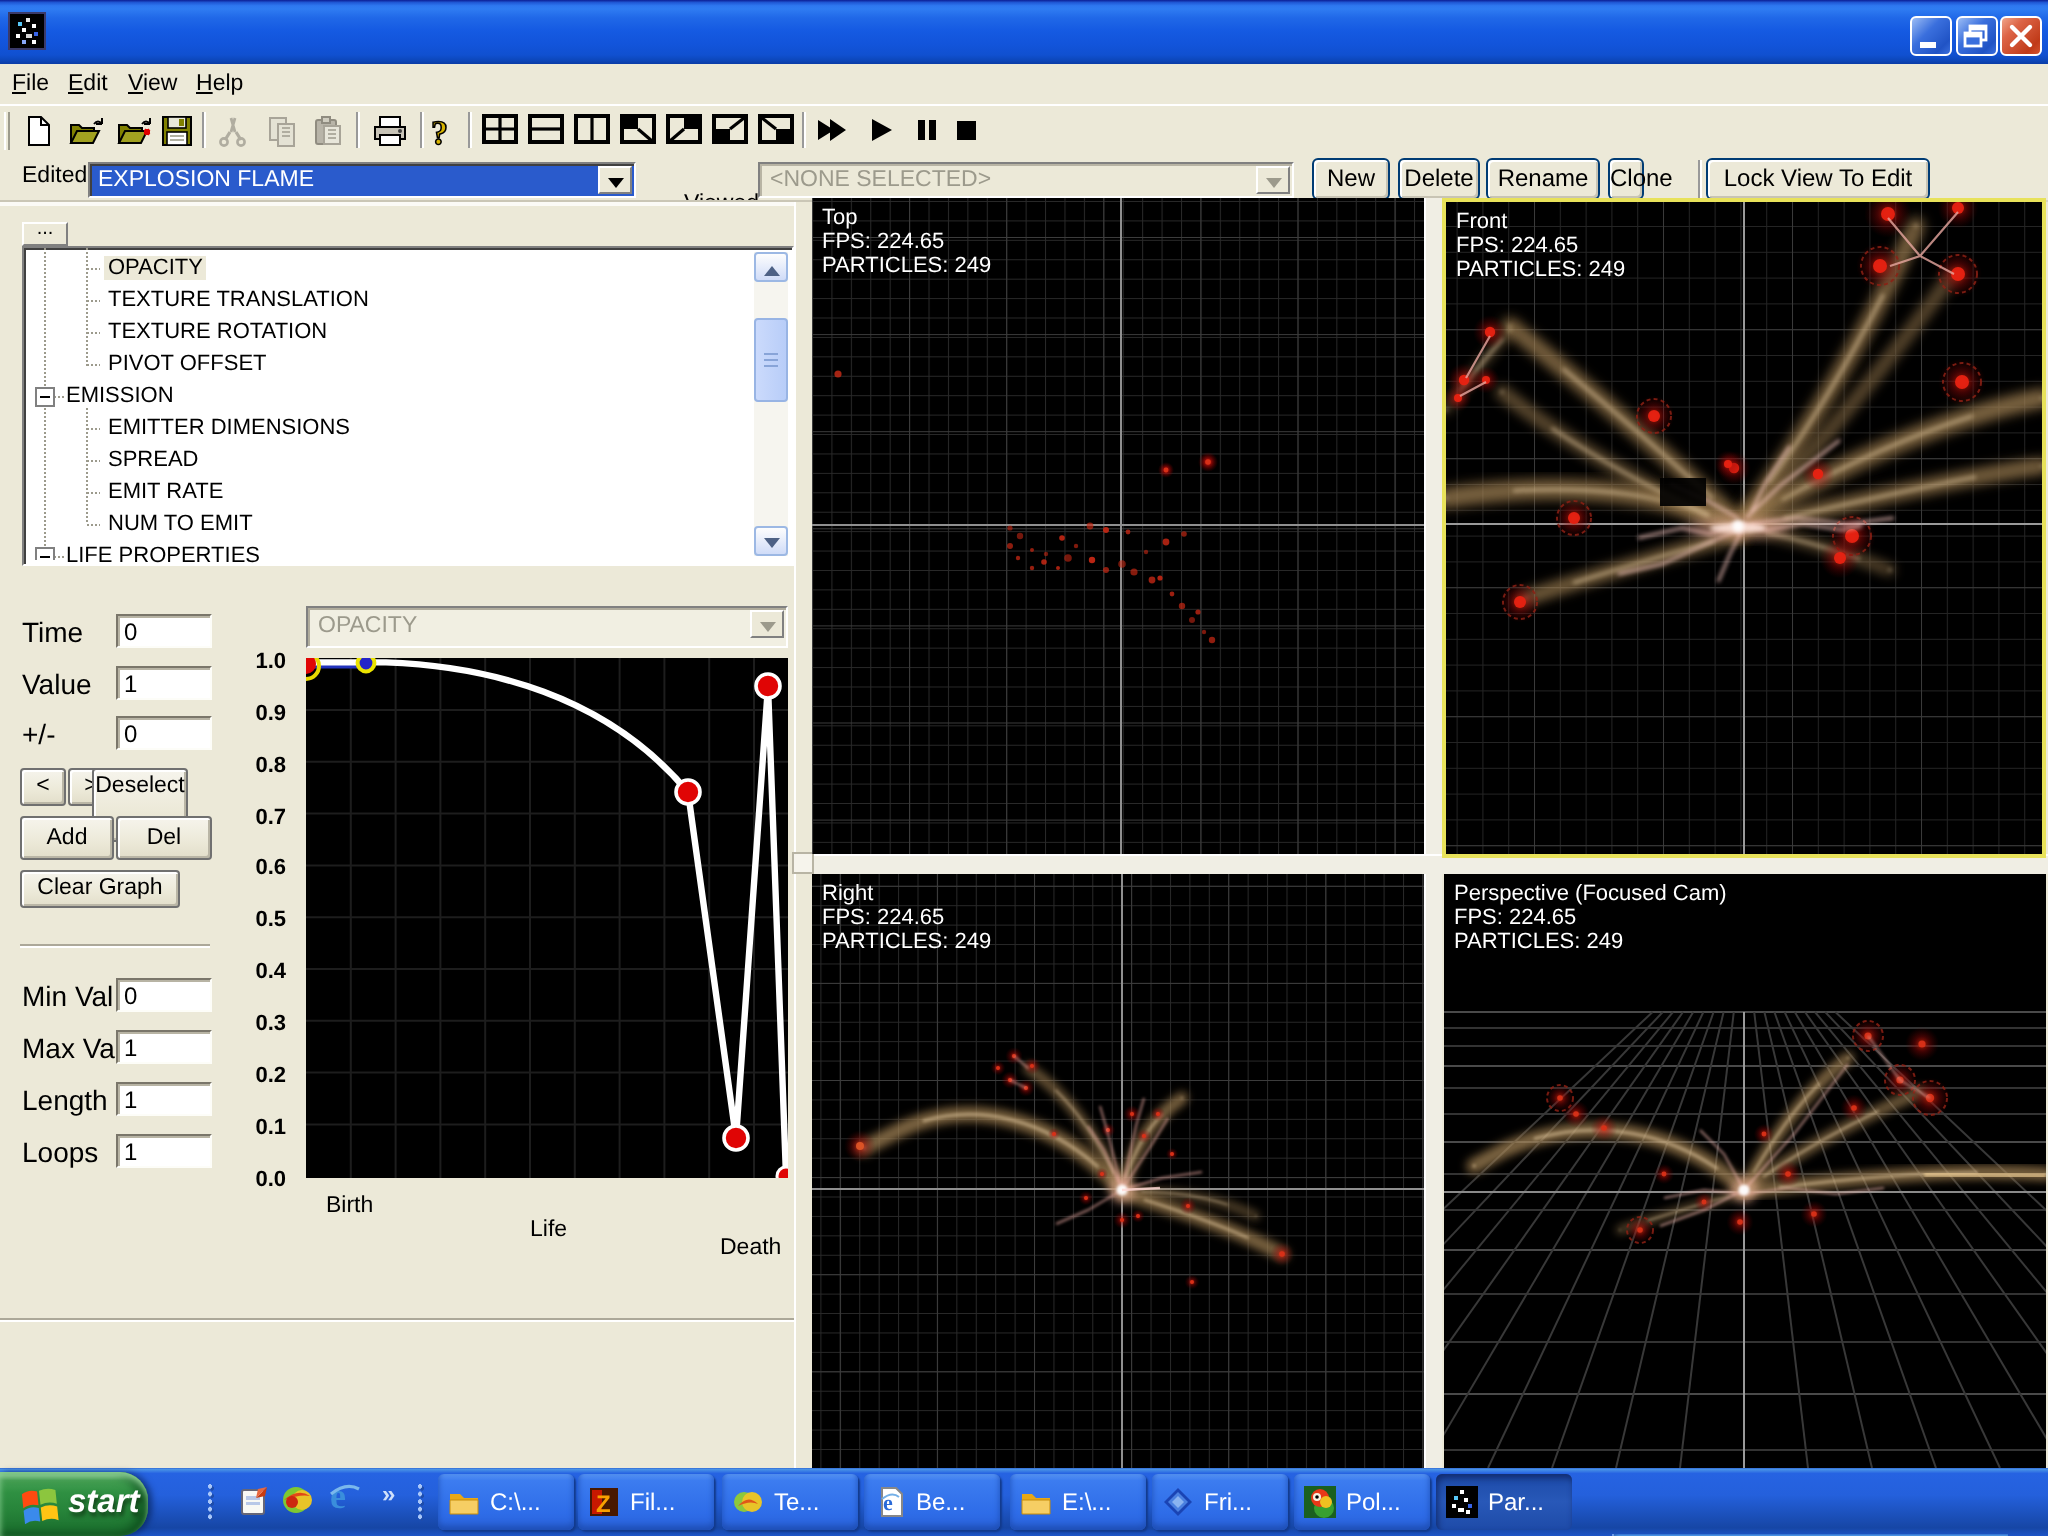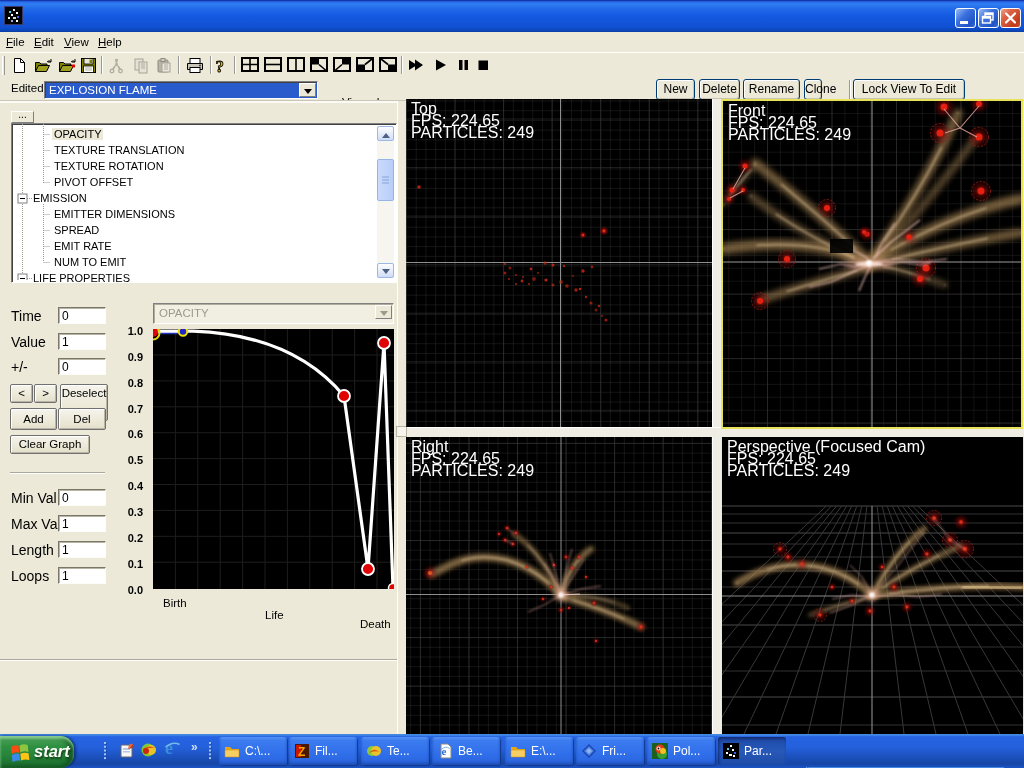--- a/index.html
+++ b/index.html
@@ -37,21 +37,21 @@
 .fl{position:absolute;font-size:14px;color:#000}
 .fi{position:absolute;left:58px;width:48px;height:17px;background:#fff;border:1px solid;border-color:#7a766a #fdfdf8 #fdfdf8 #7a766a;box-shadow:inset 1px 1px 0 #b8b4a4;font-size:12px;padding:1px 0 0 3px;color:#000;font-family:"Liberation Sans",sans-serif}
 .pbtn{position:absolute;background:linear-gradient(180deg,#f6f4ec 0,#ece9d8 60%,#e2deca 100%);border:1px solid #707070;border-radius:2px;box-shadow:inset 1px 1px 0 #fff,inset -1px -1px 0 #bab6a6;font-size:11.5px;color:#000;text-align:center}
 .sepline{position:absolute;height:2px;border-top:1px solid #aca899;border-bottom:1px solid #fff}
 #gcombo{left:153px;top:303px;width:241px;height:21px;background:#f1efe2;border:1px solid;border-color:#808080 #fff #fff #808080;box-shadow:inset 1px 1px 0 #b0ac9c}
 #gcombo .tx{position:absolute;left:5px;top:3px;color:#9c9a8c;font-size:11.5px}
 #plot{left:153px;top:329px;width:241px;height:260px;background:#000}
 .ylab{position:absolute;font-size:11px;font-weight:bold;color:#000;width:20px;text-align:right}
 .xlab{position:absolute;font-size:11.5px;color:#000}
 .vp{position:absolute;background:#000}
-.vplab{position:absolute;left:5px;top:4px;color:#fff;font-size:16px;line-height:12px;white-space:pre}
+.vplab{position:absolute;left:5px;top:4px;color:#fff;font-size:11px;line-height:12px;white-space:pre}
 #vp-top{left:406px;top:99px;width:306px;height:328px}
 #vp-front{left:721px;top:99px;width:302px;height:330px;border:2px solid #e8e25a;background:#000}
 #vp-right{left:406px;top:437px;width:306px;height:297px}
 #vp-persp{left:722px;top:437px;width:301px;height:297px}
 #split-v1{left:397px;top:101px;width:9px;height:633px;background:#ece9d8;border-left:1px solid #fff}
 #split-v2{left:712px;top:99px;width:9px;height:635px;background:#f0eee4;border-left:1px solid #fff}
 #split-h1{left:406px;top:427px;width:618px;height:10px;background:#f0eee4;border-top:1px solid #fff}
 #taskbar{left:0;top:734px;width:1024px;height:34px;background:linear-gradient(180deg,#3168d5 0,#4993e6 2%,#2663e2 8%,#2460dc 40%,#1646a5 88%,#1d55c8 100%)}
 .tbtn{position:absolute;top:737px;height:28px;border-radius:3px;background:linear-gradient(180deg,#5693f2 0,#3c7cf0 12%,#2e6ce8 70%,#2a62d8 100%);box-shadow:inset 0 -2px 3px #1e4eb4,1px 1px 1px #123a8c;color:#fff;font-size:12px}
 .tbtn .cap{position:absolute;left:26px;top:7px;white-space:nowrap}
@@ -198,20 +198,24 @@
         <rect x="3.5" y="3.5" width="9.5" height="9.5" fill="#000"></rect>
       </svg></div>
 </div>
 <div class="abs" id="editrow">
   <div class="lbl" style="left:11px;top:4px">Edited</div>
   <div class="abs" id="combo1">
       <span class="tx">EXPLOSION FLAME</span>
       <span class="drop"></span>
     </div>
   <div class="lbl" style="left:342px;top:18px;font-size:11.5px">Viewed</div>
+  <div class="abs" id="combo2">
+      <span class="tx">&lt;NONE SELECTED&gt;</span>
+      <span class="drop dis"></span>
+    </div>
   <div class="btn" style="left:656px;width:39px">New</div>
   <div class="btn" style="left:699px;width:41px">Delete</div>
   <div class="btn" style="left:743px;width:57px">Rename</div>
   <div class="btn" style="left:804px;width:18px">Clone</div>
   <div style="position:absolute;left:849px;top:2px;width:2px;height:19px;border-left:1px solid #999;border-right:1px solid #fff"></div>
     <div class="btn" style="left:853px;width:112px">Lock View To Edit</div>
 </div>
 <div class="abs" id="client"></div>
 <div class="abs" style="left:0;top:100px;width:406px;height:1px;background:#cac6b6"></div>
 <div class="abs" style="left:0;top:101px;width:406px;height:2px;background:#fbfaf6"></div>
@@ -266,21 +270,21 @@
 </div>
 <div id="forms">
   <div class="fl" style="left:11px;top:308px">Time</div>
     <input class="fi" style="top: 307px;" value="0">
   <div class="fl" style="left:11px;top:334px">Value</div>
     <input class="fi" style="top: 333px;" value="1">
   <div class="fl" style="left:11px;top:359px">+/-</div>
     <input class="fi" style="top: 358px;" value="0">
   <div class="pbtn" style="left:10px;top:384px;width:23px;height:19px;line-height:17px">&lt;</div>
   <div class="pbtn" style="left:34px;top:384px;width:23px;height:19px;line-height:17px">&gt;</div>
-  <div class="pbtn" style="left:60px;top:384px;width:48px;height:37px;line-height:17px">Deselect</div>
+  <div class="pbtn" style="left:46px;top:384px;width:48px;height:37px;line-height:17px">Deselect</div>
   <div class="pbtn" style="left:10px;top:408px;width:47px;height:22px;line-height:20px">Add</div>
   <div class="pbtn" style="left:58px;top:408px;width:48px;height:22px;line-height:20px">Del</div>
   <div class="pbtn" style="left:10px;top:435px;width:80px;height:19px;line-height:17px">Clear Graph</div>
   <div class="sepline" style="left:10px;top:472px;width:95px"></div>
   <div class="fl" style="left:11px;top:490px">Min Val</div>
     <input class="fi" style="top: 489px;" value="0">
   <div class="fl" style="left:11px;top:516px">Max Val</div>
     <input class="fi" style="top: 515px;" value="1">
   <div class="fl" style="left:11px;top:542px">Length</div>
     <input class="fi" style="top: 541px;" value="1">

